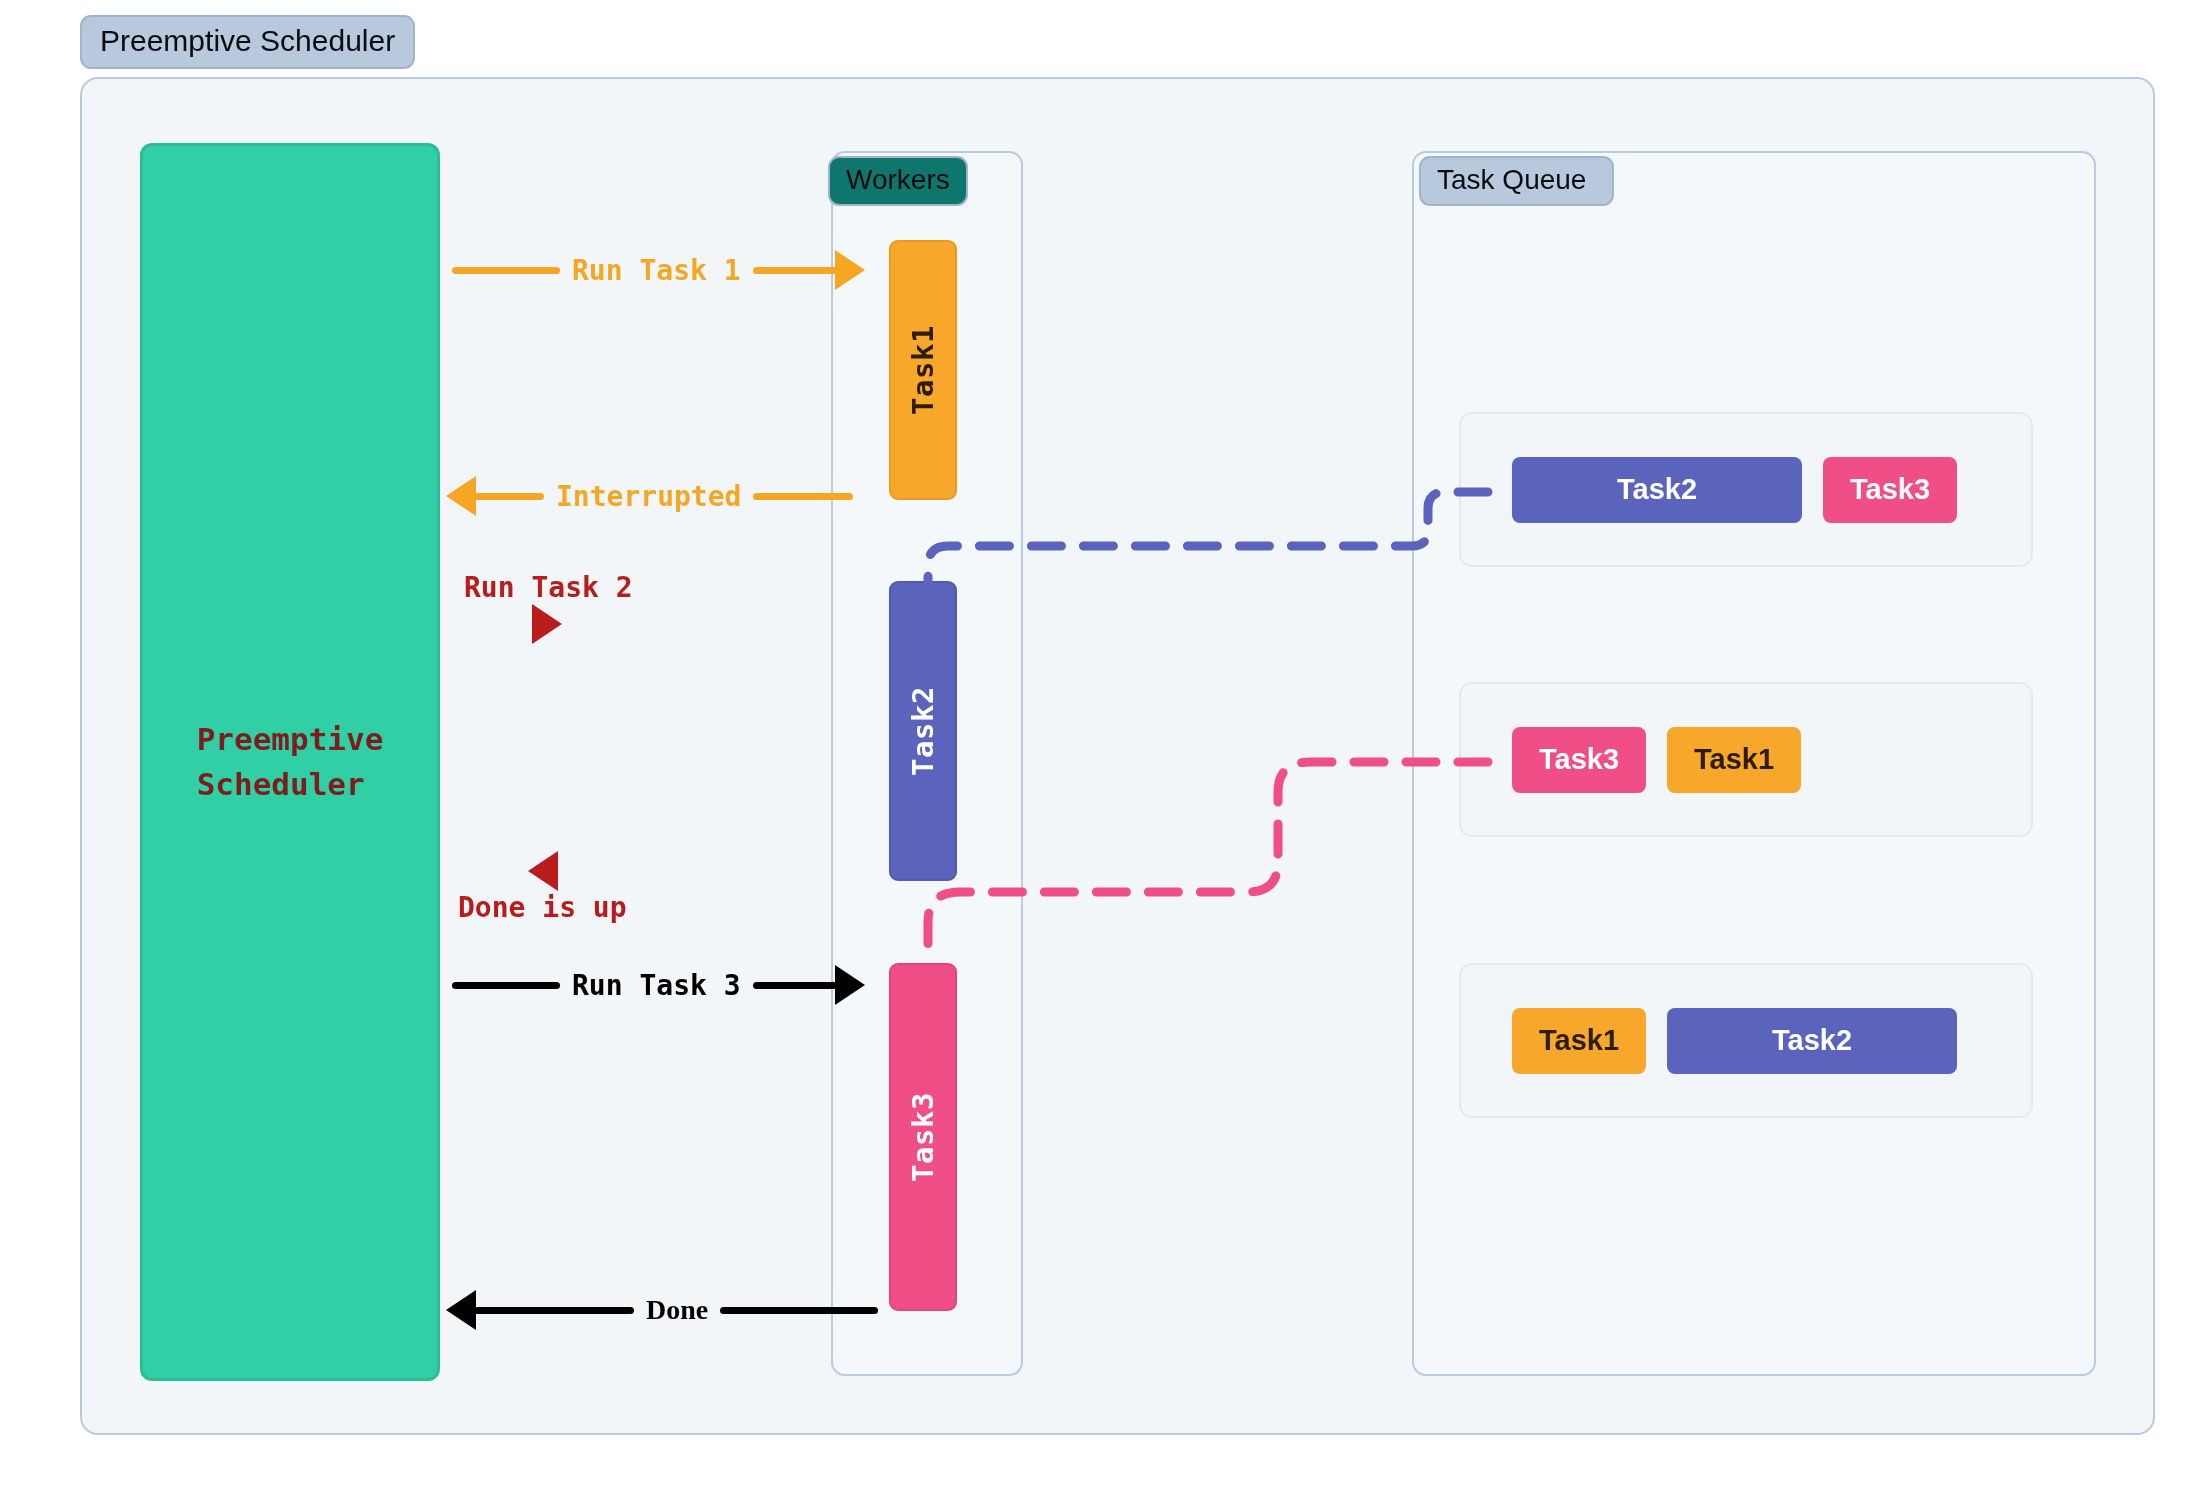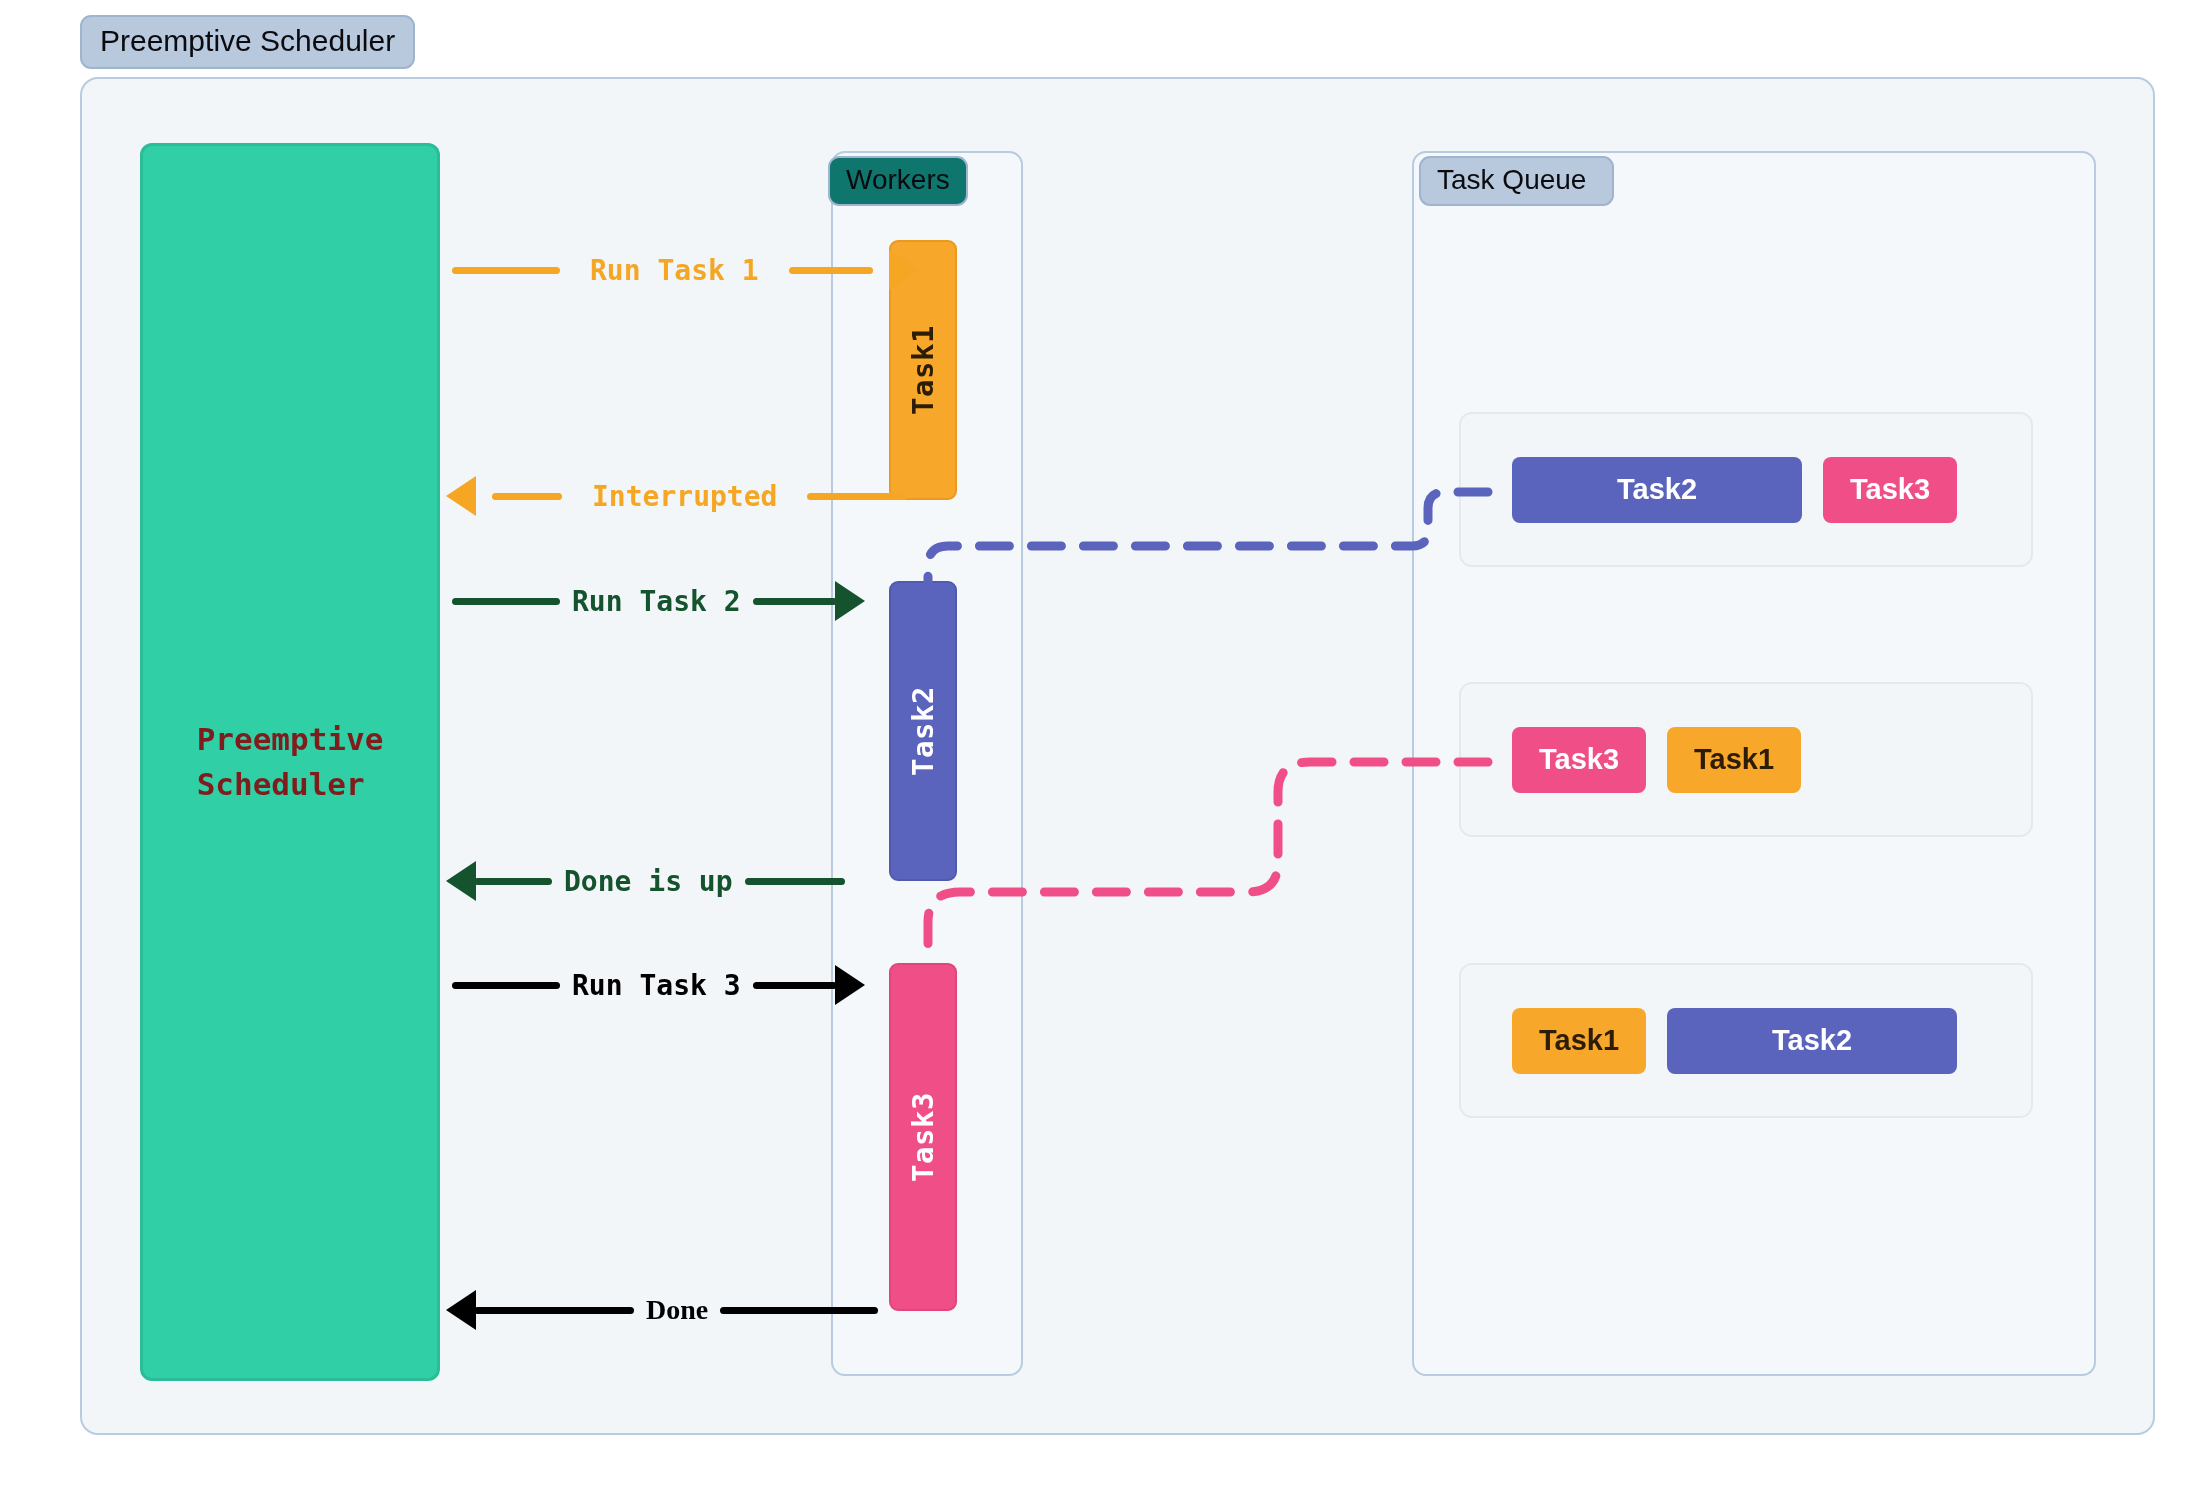--- a/index.html
+++ b/index.html
@@ -221,22 +221,22 @@
     border-left: 30px solid currentColor;
     margin-left: -2px;
   }
   .msg .head-l {
     width: 0; height: 0;
     border-top: 20px solid transparent;
     border-bottom: 20px solid transparent;
     border-right: 30px solid currentColor;
     margin-right: -2px;
   }
-  .c-orange { color: #f5a623; gap: 18px; }
-  .c-blue   { color: #14532d; }
+  .c-orange { color: #f5a623; }
+  .c-blue   { color: #b91c1c; flex-direction: column; }
   .c-pink   { color: #000000; }
 
   
   #connectors {
     position: absolute;
     left: 0; top: 0;
     width: 2208px; height: 1504px;
     pointer-events: none;
   }
 </style>

